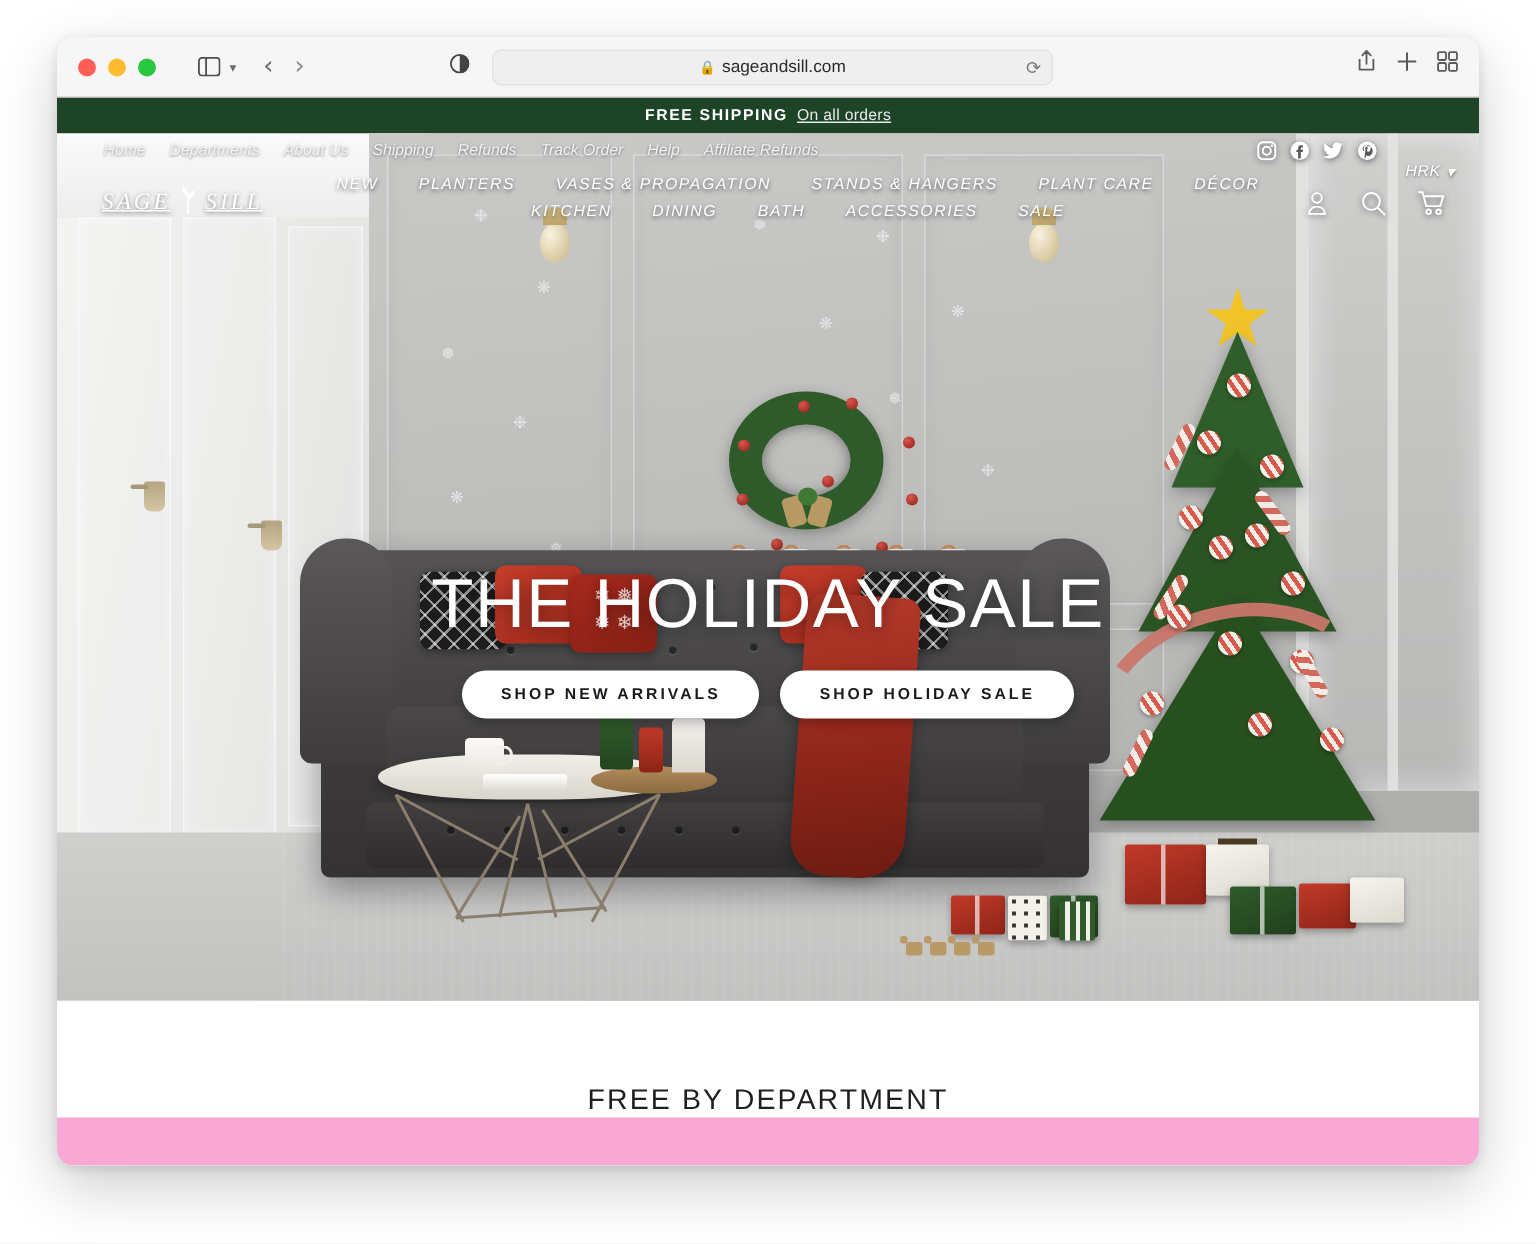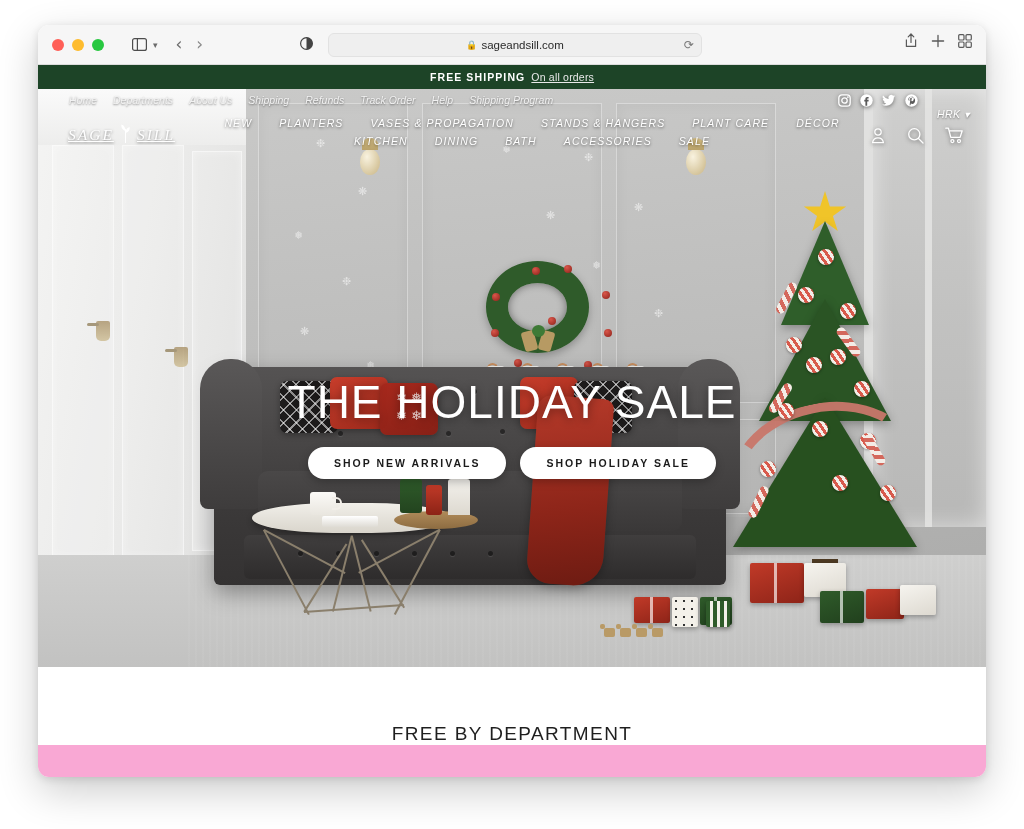--- a/index.html
+++ b/index.html
@@ -740,21 +740,21 @@
 
         <div class="util-row">
           <nav class="util-links">
             <a href="#">Home</a>
             <a href="#">Departments</a>
             <a href="#">About Us</a>
             <a href="#">Shipping</a>
             <a href="#">Refunds</a>
             <a href="#">Track Order</a>
             <a href="#">Help</a>
-            <a href="#">Shipping Program</a>
+            <a href="#">Affiliate Refunds</a>
           </nav>
 
           <div class="util-right">
             <span class="soc">
               <svg width="13" height="13" viewBox="0 0 13 13">
                   <rect x="0.8" y="0.8" width="11.4" height="11.4" rx="3.2" fill="none" stroke="#fff" stroke-width="1.3"></rect>
                   <circle cx="6.5" cy="6.5" r="2.7" fill="none" stroke="#fff" stroke-width="1.3"></circle>
                   <circle cx="9.9" cy="3.1" r="0.85" fill="#fff"></circle>
                 </svg>
             </span>

